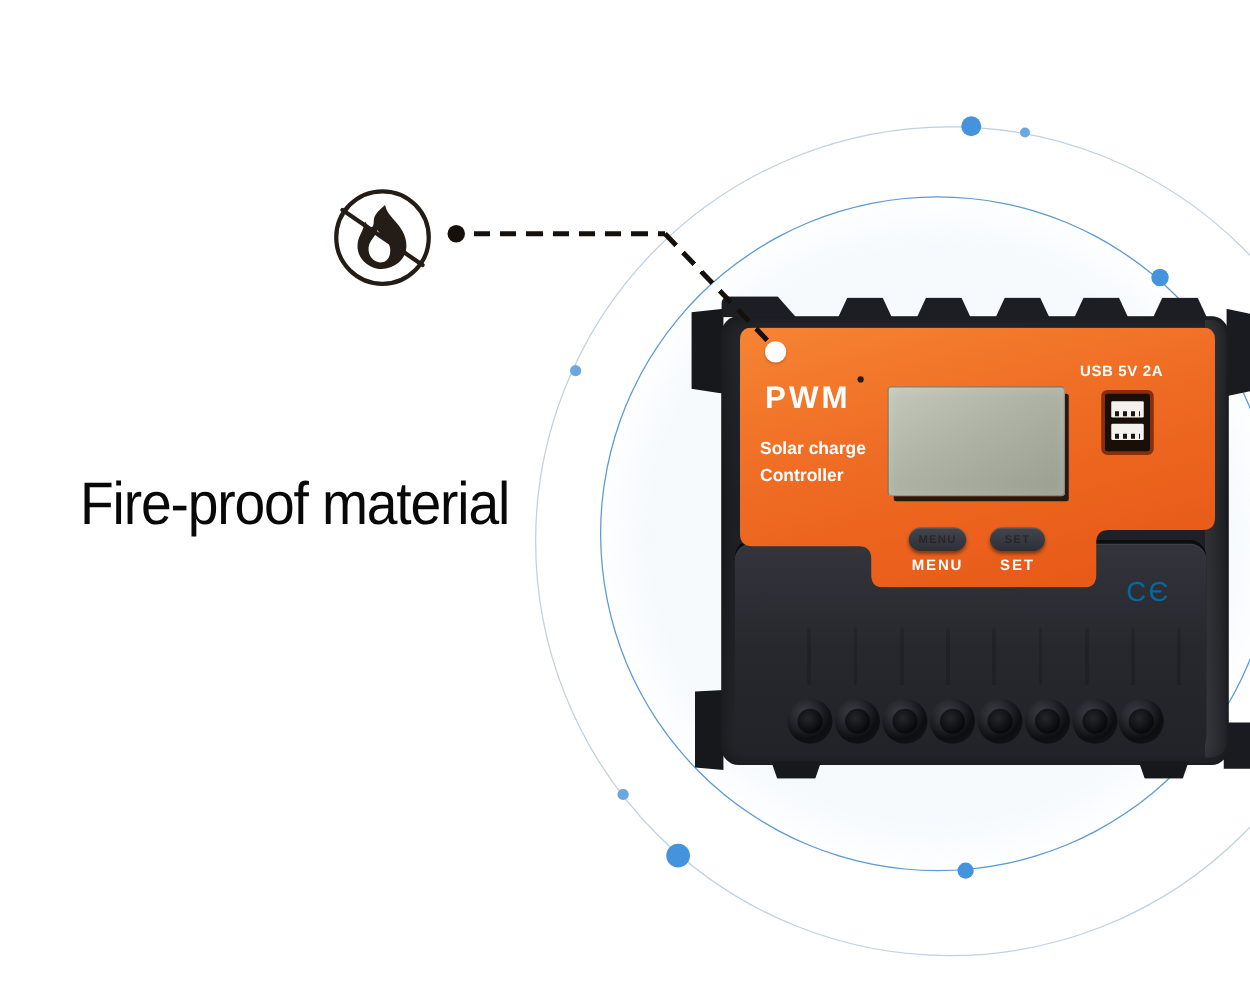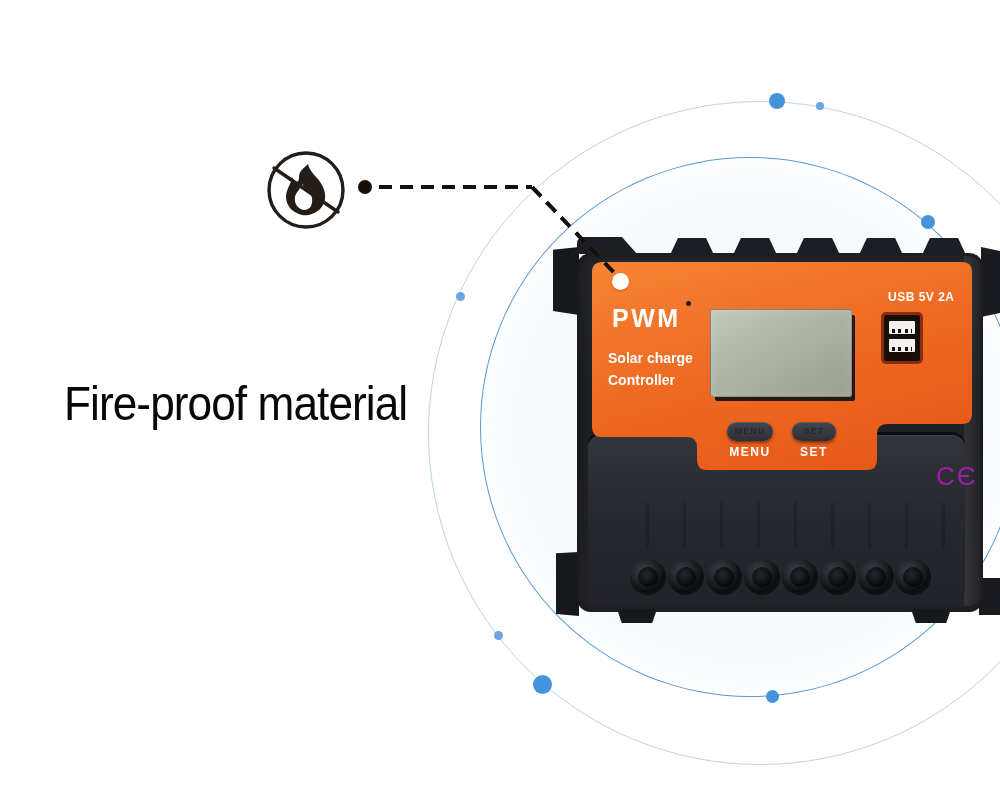--- a/index.html
+++ b/index.html
@@ -91,21 +91,21 @@
   .orange { position:absolute; left:592px; top:262px; width:380px; height:208px;
             background:linear-gradient(165deg,#f68433 0%,#ef6c24 42%,#e85a18 88%);
             clip-path:path("M10 0 H370 Q380 0 380 10 V152 Q380 162 370 162 H295 Q285 162 285 172 V198 Q285 208 275 208 H115 Q105 208 105 198 V185 Q105 175 95 175 H10 Q0 175 0 165 V10 Q0 0 10 0 Z"); }
   .pinhole { position:absolute; left:94px; top:39px; width:5px; height:5px;
              border-radius:50%; background:#2a1a10; }
   .brand { position:absolute; left:20px; top:42px; color:#fff; font-weight:bold;
            font-size:25px; letter-spacing:2.5px; }
   .sub1 { position:absolute; left:16px; top:88px;  color:#fff; font-weight:bold; font-size:14px; }
   .sub2 { position:absolute; left:16px; top:110px; color:#fff; font-weight:bold; font-size:14px; }
   .usb-label { position:absolute; left:272px; top:28px; color:#fff; font-weight:bold;
-               font-size:12px; letter-spacing:.5px; white-space:nowrap;margin-left:24px; }
+               font-size:12px; letter-spacing:.5px; white-space:nowrap; }
   .lcd { position:absolute; left:118px; top:47px; width:142px; height:88px; border-radius:3px;
          background:linear-gradient(150deg,#c4c8ba 0%,#aeb3a5 45%,#999e90 100%);
          border:1px solid rgba(60,60,52,.35);
          box-shadow:4px 5px 0 -1px rgba(16,17,20,.9), inset 0 0 10px rgba(255,255,255,.18); }
   .usb-port { position:absolute; left:289px; top:50px; width:42px; height:52px; border-radius:5px;
               background:#190f09; border:3px solid #8a2c0e; }
   .tongue { position:absolute; left:5px; width:26px; height:13px; background:#f3f2ee; border-radius:1px; }
   .tongue-1{top:6px}.tongue-2{top:24px}
   .tongue::after { content:""; position:absolute; left:3px; right:3px; bottom:1px; height:4px;
                    background:repeating-linear-gradient(90deg,#181411 0 3px,transparent 3px 6.5px); }
@@ -114,22 +114,22 @@
          box-shadow:0 2px 3px rgba(0,0,0,.45), inset 0 1px 0 rgba(255,255,255,.12);
          color:rgba(0,0,0,.35); font-size:9px; font-weight:bold; text-align:center;
          line-height:19px; letter-spacing:1px; }
   .btn-menu { left:135px; width:46px; }
   .btn-set  { left:200px; width:44px; }
   .btn-label { position:absolute; top:183px; color:#fff; font-weight:bold; font-size:12px;
                letter-spacing:1.5px; text-align:center; }
   .lbl-menu { left:135px; width:46px; }
   .lbl-set  { left:200px; width:44px; }
 
-  .ce { position:absolute; left:901px; top:461px; color:#a21caf; font-size:26px;
-        letter-spacing:2px; z-index:11;margin-left:35px; }
+  .ce { position:absolute; left:901px; top:461px; color:#0369a1; font-size:22px;
+        letter-spacing:2px; z-index:11; }
 </style>
 </head>
 <body>
 
 <div class="stage">
 
   <div class="circle circle-outer"></div>
   <div class="circle circle-inner"></div>
   <span class="dot dot-1"></span>
   <span class="dot dot-2"></span>

